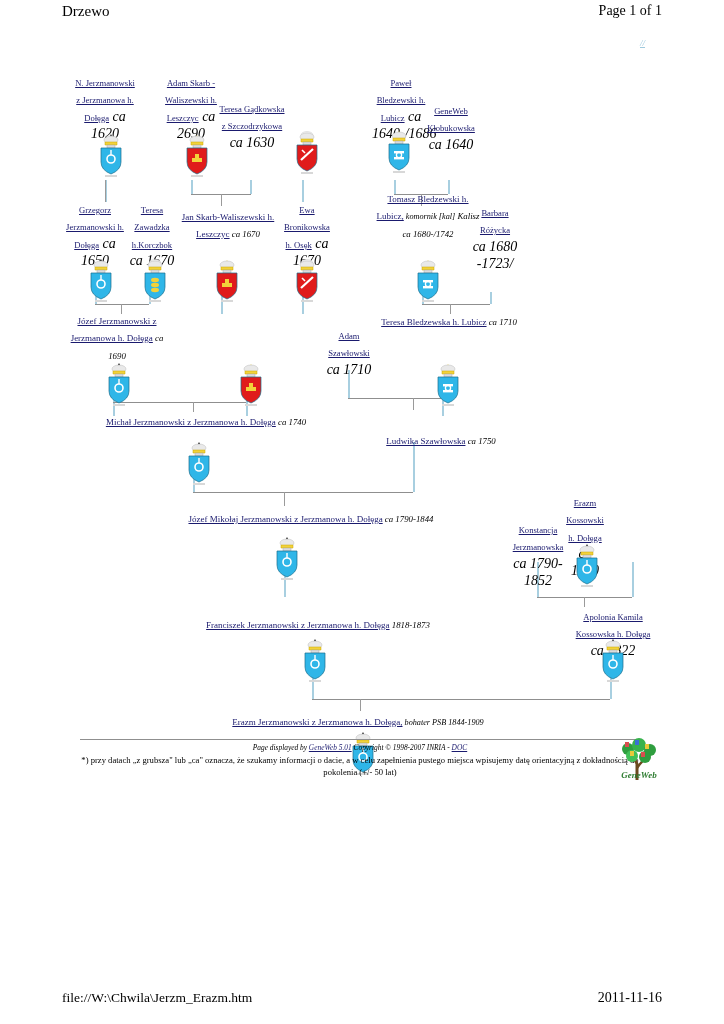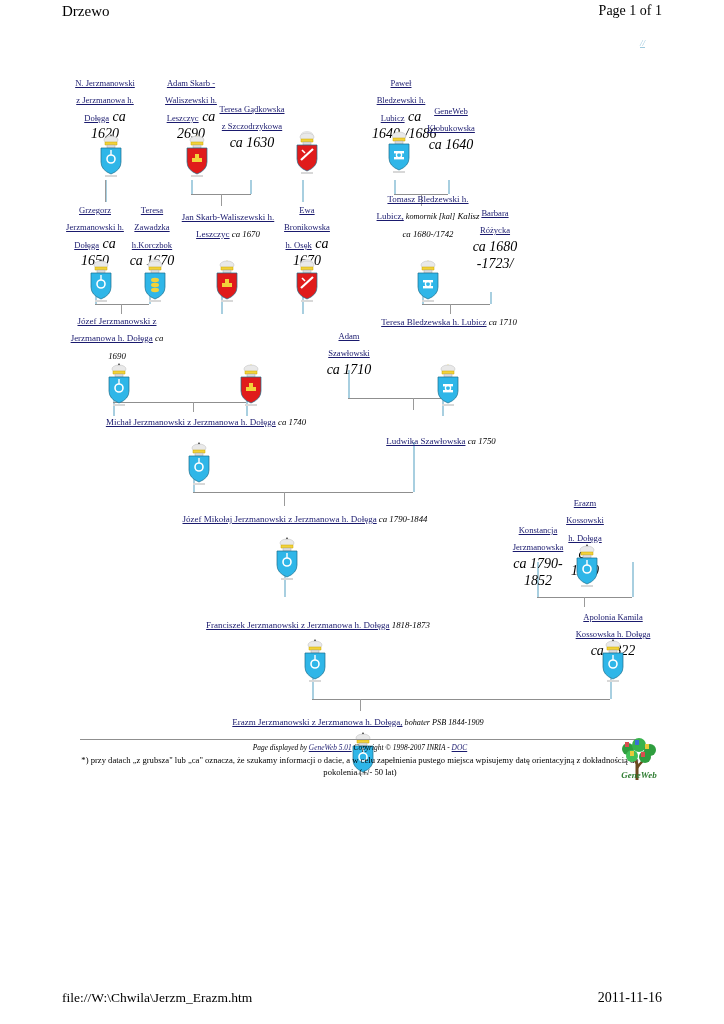--- a/index.html
+++ b/index.html
@@ -286,21 +286,21 @@
     <ellipse cx="15" cy="7" rx="7" ry="4" fill="#e9e9e9" stroke="#bbb" stroke-width=".5"></ellipse>
     <path d="M9 9 h12 v3 h-12 z" fill="#f2d23a" stroke="#c9a400" stroke-width=".5"></path>
     <path d="M11 12 h8 v3 h-8 z" fill="#dcdcdc" stroke="#aaa" stroke-width=".5"></path>
     <path d="M5 15 h20 v14 q0 8 -10 12 q-10 -4 -10 -12 z" fill="#2fb6e8" stroke="#1b6f8c" stroke-width=".7"></path>
     <path d="M11 26 a4 4 0 1 1 8 0 a4 4 0 1 1 -8 0" fill="none" stroke="#fff" stroke-width="1.6"></path>
               <path d="M15 22 v-5" stroke="#fff" stroke-width="1.4"></path>
     <rect x="9" y="42" width="12" height="2" fill="#d8d8d8"></rect>
   </svg>
     </div>
     <div class="person big" style="left: 380px; top: 400px; width: 122px;"><span class="nm">Ludwika Szawłowska</span><span class="dt"> ca 1750</span></div>
-    <div class="person big" style="left: 170px; top: 478px; width: 270px;"><span class="nm">Józef Mikołaj Jerzmanowski z Jerzmanowa h. Dołęga</span><span class="dt"> ca 1790-1844</span></div>
+    <div class="person big" style="left: 176px; top: 478px; width: 270px;"><span class="nm">Józef Mikołaj Jerzmanowski z Jerzmanowa h. Dołęga</span><span class="dt"> ca 1790-1844</span></div>
     <div class="arms" style="left: 272px; top: 506px;">
       <svg viewBox="0 0 30 46">
 
     <path d="M15 3 L12 10 L15 8 L18 10 Z" fill="#111"></path>
     <path d="M15 1 L11 9 L15 6 L19 9 Z" fill="#111"></path>
     <ellipse cx="15" cy="7" rx="7" ry="4" fill="#e9e9e9" stroke="#bbb" stroke-width=".5"></ellipse>
     <path d="M9 9 h12 v3 h-12 z" fill="#f2d23a" stroke="#c9a400" stroke-width=".5"></path>
     <path d="M11 12 h8 v3 h-8 z" fill="#dcdcdc" stroke="#aaa" stroke-width=".5"></path>
     <path d="M5 15 h20 v14 q0 8 -10 12 q-10 -4 -10 -12 z" fill="#2fb6e8" stroke="#1b6f8c" stroke-width=".7"></path>
     <path d="M11 26 a4 4 0 1 1 8 0 a4 4 0 1 1 -8 0" fill="none" stroke="#fff" stroke-width="1.6"></path>

